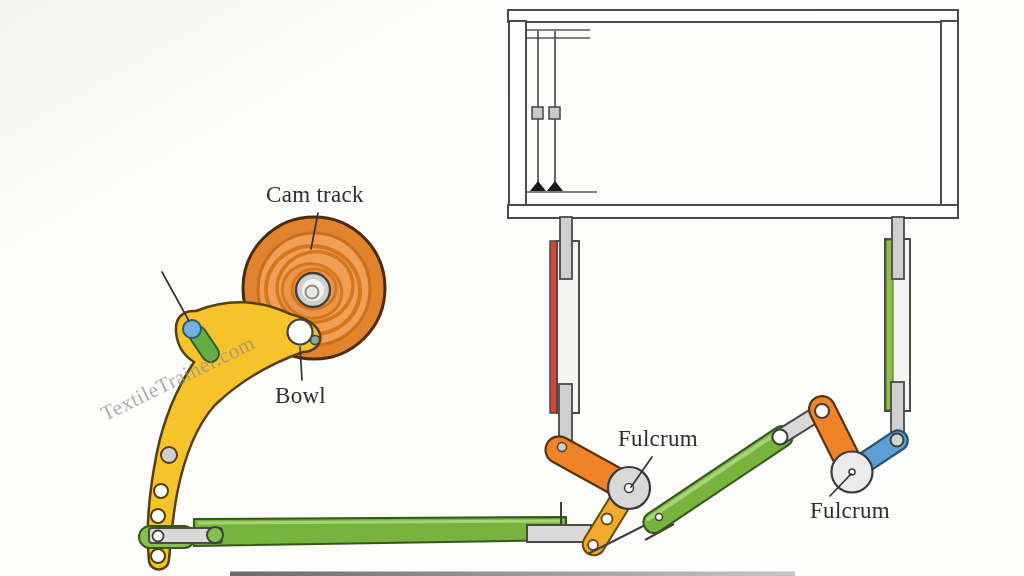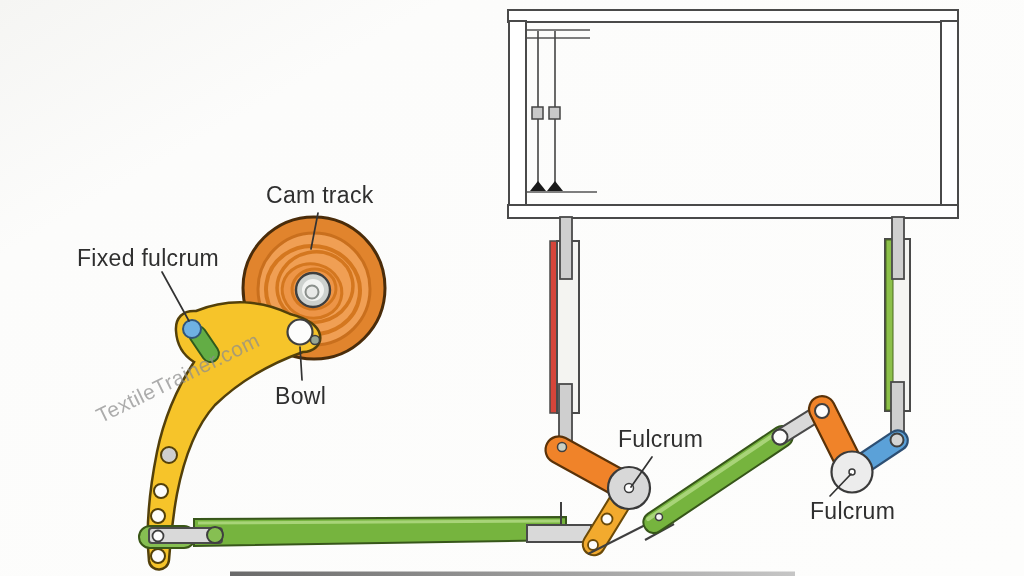--- a/index.html
+++ b/index.html
@@ -1,19 +1,19 @@
 <!DOCTYPE html>
 <html><head>
 <meta charset="utf-8">
 <style>
   html,body{margin:0;padding:0;background:#ffffff;}
   .stage{
     position:relative;width:1024px;height:576px;overflow:hidden;
     background:linear-gradient(150deg,#f5f5f3 0%,#fcfcfb 22%,#fdfdfc 100%);
-    font-family:Liberation Sans, sans-serif;
+    font-family:Liberation Serif, serif;
   }
   .stage svg{position:absolute;left:0;top:0;}
   .diagram-label{
     position:absolute;color:#2f2f2f;font-size:23px;letter-spacing:.3px;
     white-space:nowrap;font-weight:400;
   }
   .watermark{
     position:absolute;left:58px;top:366px;width:240px;text-align:center;
     color:#8e8e8e;opacity:.72;font-size:21px;letter-spacing:.5px;
     transform:rotate(-26deg);white-space:nowrap;
@@ -146,20 +146,19 @@
     <line x1="162" y1="272" x2="189" y2="321"></line>
     <line x1="300" y1="347" x2="302" y2="380"></line>
     <line x1="652" y1="457" x2="631" y2="487"></line>
     <line x1="830" y1="496" x2="851" y2="474"></line>
   </g>
 
   <rect x="230" y="571.5" width="565" height="4.5" fill="url(#stripGrad)" opacity="0.8"></rect>
 </svg>
 
 <div class="diagram-label" style="left:266px;top:182px;">Cam track</div>
-<div class="diagram-label" style="left:77px;top:245px;">Fixed fulcrum</div>
 <div class="diagram-label" style="left:275px;top:383px;text-align:center;">Bowl</div>
 <div class="diagram-label" style="left:618px;top:426px;">Fulcrum</div>
 <div class="diagram-label" style="left:810px;top:498px;">Fulcrum</div>
 
 <div class="watermark">TextileTrainer.com</div>
 
 </div>
 
 </body></html>

